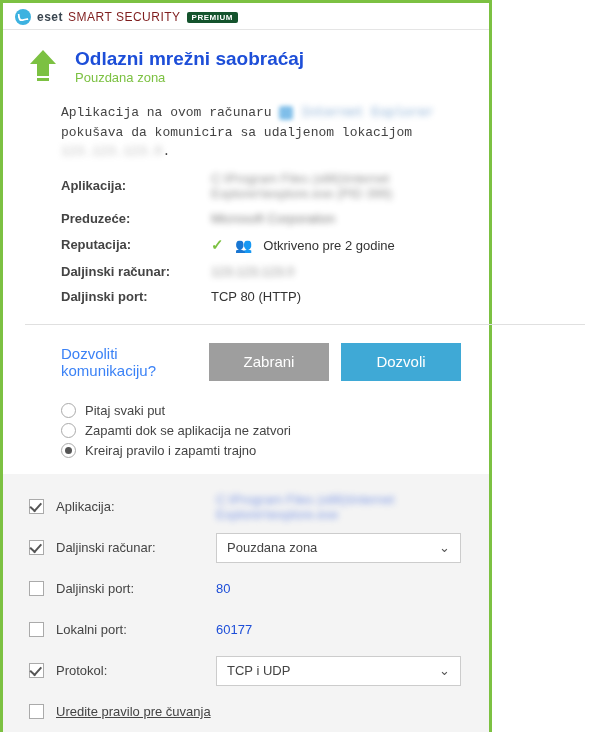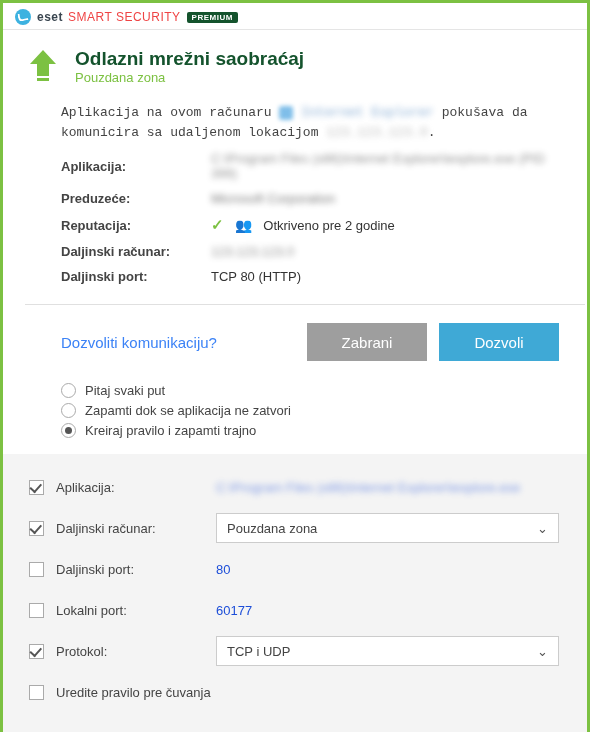--- a/index.html
+++ b/index.html
@@ -1,27 +1,27 @@
 <!DOCTYPE html>
 <html><head>
 <meta charset="utf-8">
 <style>
   * { box-sizing: border-box; margin: 0; padding: 0; }
   html, body { width: 590px; height: 732px; font-family: "Segoe UI", Arial, sans-serif; font-size: 13px; color: #444; background: #fff; }
-  .frame { width: 590px; height: 732px; border: 3px solid #7cc142; background: #fff; display: flex; flex-direction: column; }
+  .frame { width: 492px; height: 732px; border: 3px solid #7cc142; background: #fff; display: flex; flex-direction: column; }
   .titlebar { display: flex; align-items: center; padding: 6px 12px 4px 12px; border-bottom: 1px solid #e5e5e5; }
   .eset-logo { display:inline-flex; align-items:center; }
   .eset-dot { width:16px; height:16px; border-radius:50%; background:#3db2e0; margin-right:6px; position:relative; }
   .eset-dot::after{content:""; position:absolute; left:3px; top:4px; width:8px; height:6px; border:2px solid #fff; border-top:none; border-right:none; border-radius:0 0 0 4px; transform:rotate(-10deg);}
   .eset-text { font-weight:700; color:#3a4650; letter-spacing:0.5px; font-size:12px;}
-  .smart-sec { font-weight:400; color:#ef4444; font-size:12px; margin-left:5px; letter-spacing:0.5px;}
+  .smart-sec { font-weight:400; color:#7f1d1d; font-size:12px; margin-left:5px; letter-spacing:0.5px;}
   .premium-badge { background:#14532d; color:#fff; font-size:8px; padding:1px 5px; border-radius:2px; margin-left:6px; font-weight:600; letter-spacing:0.5px;}
   .header { display:flex; align-items:flex-start; padding: 18px 22px 10px 22px; }
   .arrow-icon { width:36px; height:36px; margin-right:14px; display:flex; align-items:center; justify-content:center; flex-shrink: 0; }
-  .heading { color:#14532d; font-size:19px; font-weight:600; }
+  .heading { color:#1d4ed8; font-size:19px; font-weight:600; }
   .sub-heading { color:#7cc142; font-size:13px; }
   .body { padding: 8px 28px 0 58px; flex: 0 0 auto; }
   .intro { color:#444; line-height:1.5; margin-bottom:9px;font-family:Liberation Mono, monospace;}
   .blur { filter: blur(3px); opacity: 0.65; color:#3a76b7;}
   .blur-grey { filter: blur(3px); opacity: 0.55; color:#888;}
   .img-icon { display:inline-block; width:14px; height:14px; background:#4aa3e0; border-radius:3px; vertical-align:middle; filter: blur(2px); opacity:.7;}
   .kv-row { display:flex; margin-bottom: 10px; align-items:center; }
   .kv-label { width: 150px; font-weight:700; color:#444; flex-shrink:0;}
   .kv-value { color:#333; }
   .rep-check { color:#7cc142; margin-right:8px; font-size:15px; font-weight:700;}
@@ -162,17 +162,17 @@
     <div class="rule-row">
       <span class="chk checked"></span>
       <span class="rule-label">Protokol:</span>
       <div class="rule-select">
         <span>TCP i UDP</span>
         <span class="chev-down">⌄</span>
       </div>
     </div>
     <div class="rule-row" style="margin-top:8px;">
       <span class="chk"></span>
-      <span class="rule-label" style="width:auto;">Uredite pravilo pre čuvanja</span>
+      <span class="rule-label" style="width:auto;text-decoration:underline;">Uredite pravilo pre čuvanja</span>
     </div>
   </div>
 
 </div>
 
 </body></html>

